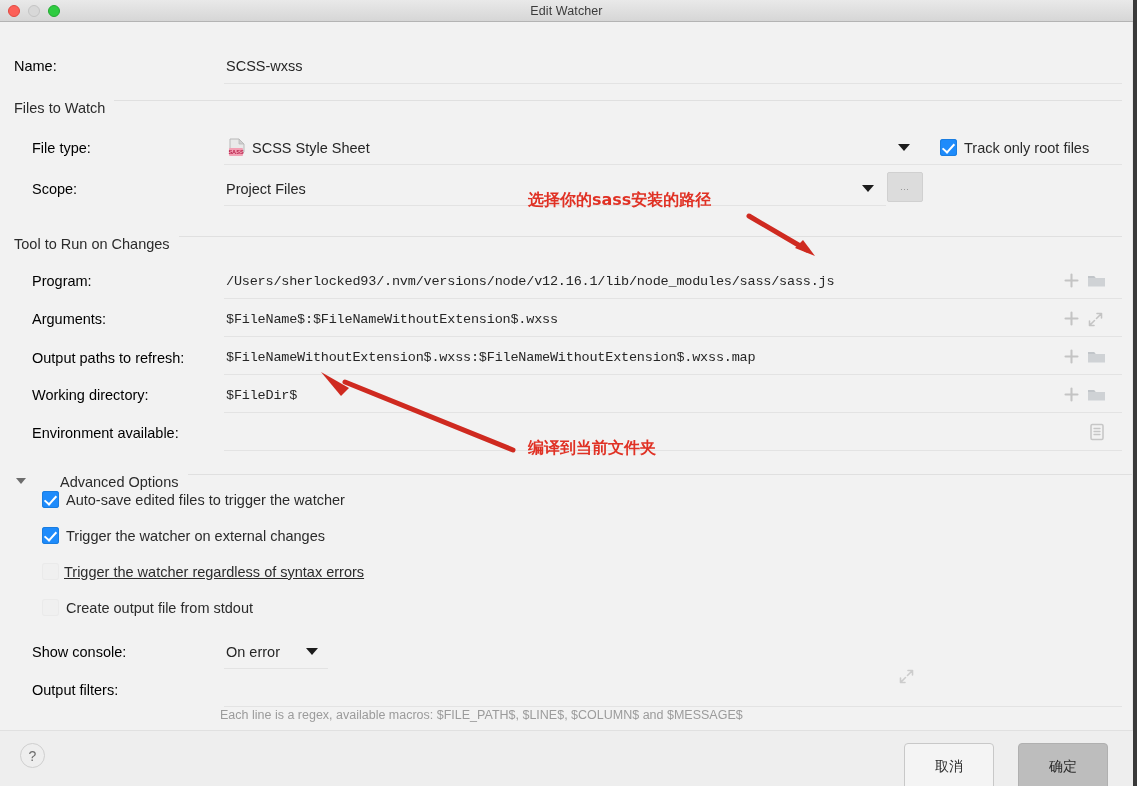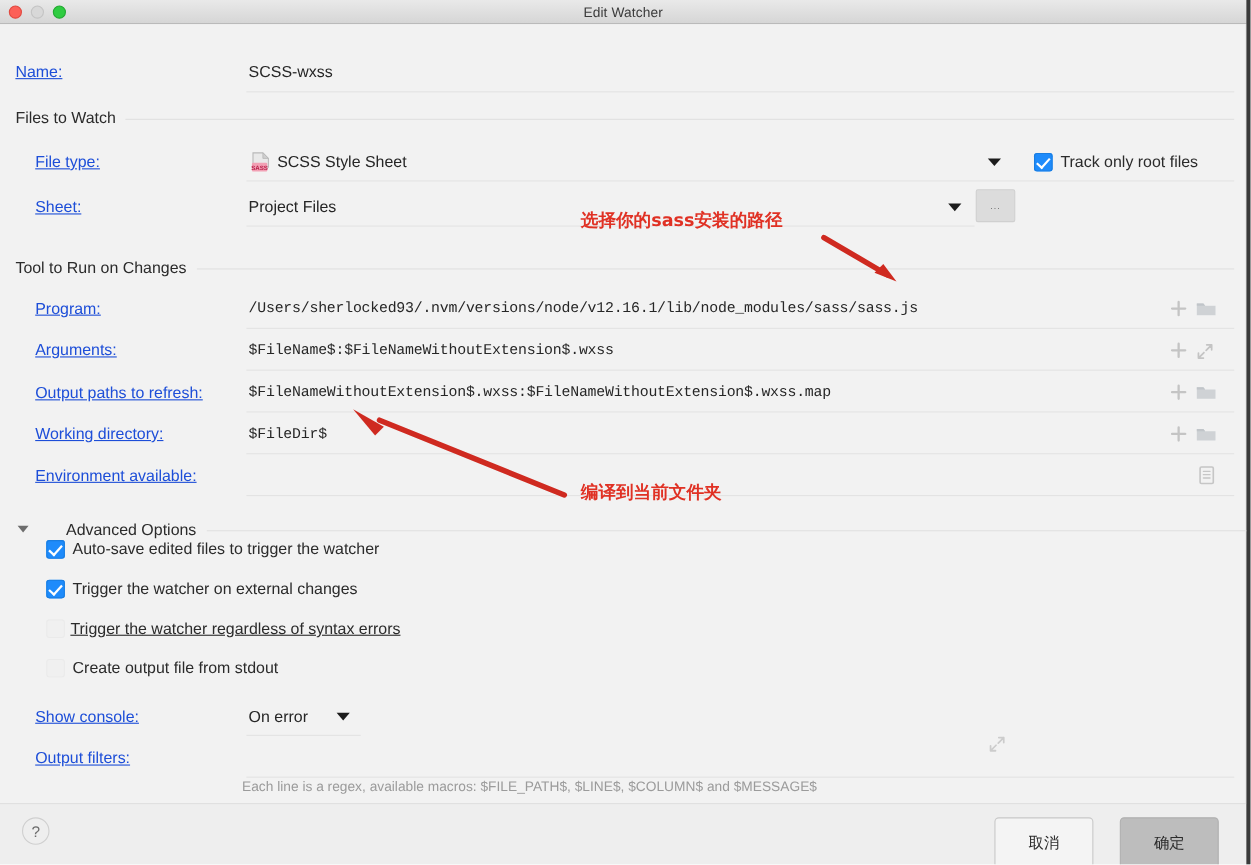--- a/index.html
+++ b/index.html
@@ -35,40 +35,40 @@
     font-size: 12.5px; color: #3b3b3b; font-weight: 400;
     letter-spacing: 0.1px;
   }
 
   
   .dialog-body {
     position: absolute; left: 0; top: 22px; width: 1133px; height: 708px;
     background: #f2f2f2;
   }
   .lbl {
-    font-size: 14.5px; color: #1d4ed8; white-space: nowrap; text-decoration: underline;
+    font-size: 14.5px; color: #000000; white-space: nowrap;
   }
 
   .field-underline {
     position: absolute;
     border-bottom: 1px solid #e3e3e3;
   }
   .field-val {
     position: absolute;
     font-size: 14.5px; color: #262626; white-space: nowrap;
   }
   .mono {
     font-family: Liberation Mono, monospace;
     font-size: 13.5px;
     letter-spacing: -0.2px;
   }
 
   
   .section {
-    position: absolute; display: flex; align-items: center; gap: 9px;
+    position: absolute; display: flex; gap: 9px;
     width: 1108px;
   }
   .section .stitle { font-size: 14.5px; color: #2b2b2b; white-space: nowrap; }
   .section .srule { flex: 1 1 auto; height: 1px; background: #e0e0e0; }
 
   
   .cb {
     position: absolute;
     width: 17px; height: 17px; border-radius: 3px;
   }
@@ -194,21 +194,21 @@
         <text x="8" y="16.3" font-size="5.6" font-family="Liberation Sans, sans-serif" font-weight="bold" fill="#b8204a" text-anchor="middle">SASS</text>
       </svg>
     </span>
     <div class="field-val" style="left:252px;top:118px;">SCSS Style Sheet</div>
     <div class="caret-down" style="left:898px;top:122px;"></div>
     <div class="field-underline" style="left:224px;top:142px;width:898px;"></div>
 
     <div class="cb on" style="left:940px;top:117px;"></div>
     <div class="cb-label" style="left:964px;top:118px;">Track only root files</div>
 
-    <div class="lbl" style="position:absolute;left:32px;top:159px;">Sheet:</div>
+    <div class="lbl" style="position:absolute;left:32px;top:159px;">Scope:</div>
     <div class="field-val" style="left:226px;top:159px;">Project Files</div>
     <div class="caret-down" style="left:862px;top:163px;"></div>
     <div class="field-underline" style="left:224px;top:183px;width:662px;"></div>
     <div class="ellipsis-btn" style="left:887px;top:150px;">...</div>
 
     <div class="section" style="left:14px;top:214px;">
       <span class="stitle">Tool to Run on Changes</span>
       <span class="srule"></span>
     </div>
 

